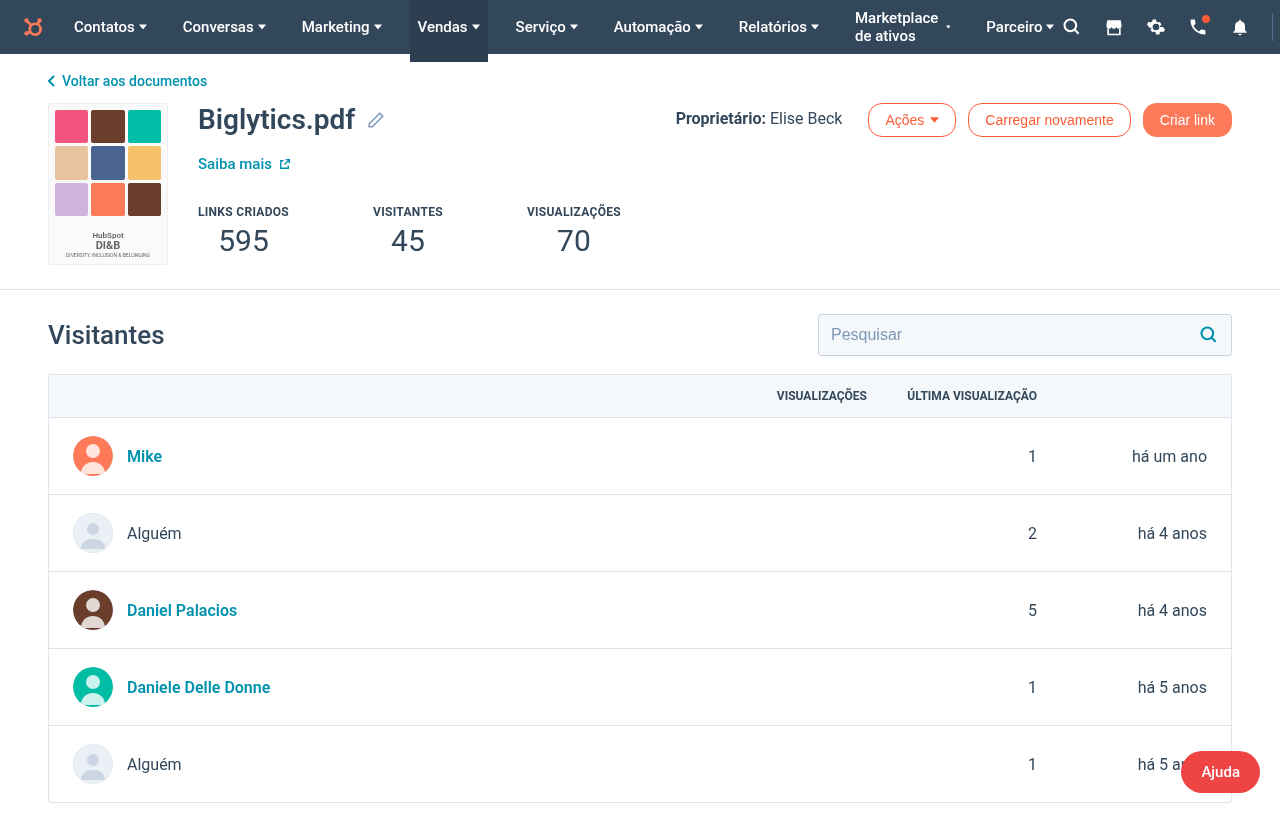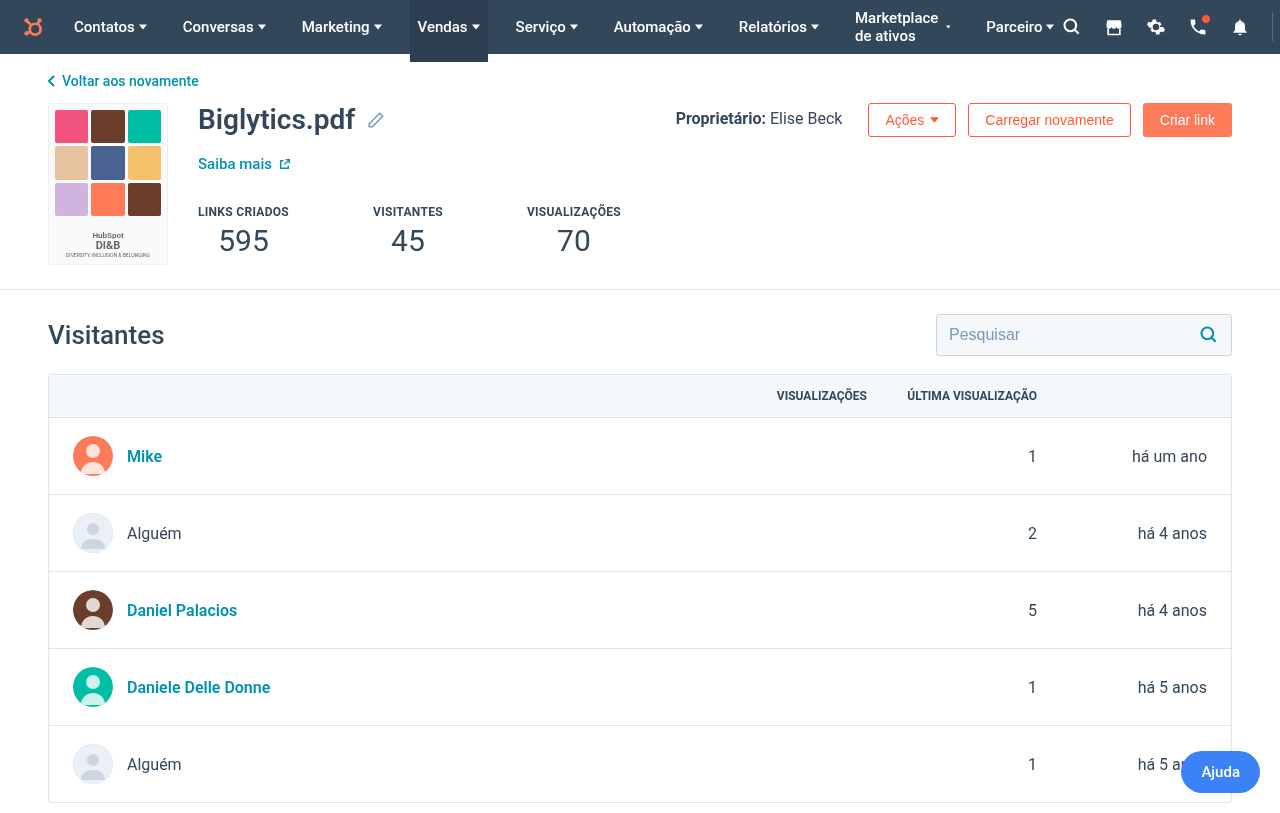--- a/index.html
+++ b/index.html
@@ -41,49 +41,49 @@
 .learn-link { color: #0091ae; font-size: 15px; font-weight: 500; cursor: pointer; display:inline-flex; align-items:center; gap:6px;}
 .stats-row { display: flex; gap: 84px; margin-top: 32px; }
 .stat { text-align: center; }
 .stat-label { font-size: 12px; font-weight: 700; color: #33475b; letter-spacing: 0.3px; }
 .stat-value { font-size: 30px; font-weight: 400; color: #33475b; margin-top: 4px; }
 
 .header-right { display: flex; align-items: flex-start; gap: 12px; }
 .owner-block { margin-right: 14px; padding-top:6px;}
 .owner-label { font-weight: 700; font-size: 16px; }
 .owner-name { font-size: 16px; color: #33475b; }
-.btn { padding: 8px 16px; font-size: 14px; border-radius: 3px; cursor: pointer; font-weight:500; border:1px solid transparent; display:inline-flex; align-items:center; gap:6px;}
+.btn { padding: 8px 16px; font-size: 14px; border-radius: 14px; cursor: pointer; font-weight:500; border:1px solid transparent; display:inline-flex; align-items:center; gap:6px;}
 .btn-outline-orange { background:#fff; color:#ff5c35; border-color:#ff5c35; }
 .btn-orange { background:#ff7a59; color:#fff; }
 
 .hr { border:none; border-top:1px solid #dfe3eb; }
 
 
 .visitors-section { padding: 24px 48px 40px; }
 .visitors-header { display: flex; justify-content: space-between; align-items: center; margin-bottom: 18px; }
 .visitors-title { font-size: 26px; font-weight: 500; color: #33475b; }
-.search-box { width: 296px; height: 42px; border: 1px solid #cbd6e2; border-radius: 3px; display: flex; align-items: center; padding: 0 12px; background:#f5f8fa;}
+.search-box { width: 414px; height: 42px; border: 1px solid #cbd6e2; border-radius: 3px; display: flex; align-items: center; padding: 0 12px; background:#f5f8fa;}
 .search-input { flex: 1; border: none; outline: none; font-size: 16px; color: #33475b; background:transparent;}
 .search-input::placeholder { color:#7c98b6; }
 .search-icon { color: #0091ae; }
 
 .vis-table { border: 1px solid #dfe3eb; border-radius: 3px; overflow: hidden; }
 .vis-head { display: grid; grid-template-columns: 1fr 170px 170px; background: #f5f8fa; border-bottom: 1px solid #dfe3eb; padding: 14px 24px; }
 .vis-head-cell { font-size: 12px; font-weight: 700; color: #33475b; }
 .vis-head-cell.right { text-align: right; }
 .vis-row { display: grid; grid-template-columns: 1fr 170px 170px; padding: 18px 24px; border-bottom: 1px solid #dfe3eb; align-items: center; }
 .vis-row:last-child { border-bottom: none; }
 .vis-name-cell { display: flex; align-items: center; gap: 14px; }
 .vis-avatar { width: 40px; height: 40px; border-radius: 50%; background: #cbd6e2; display:flex; align-items:center; justify-content:center; overflow:hidden;}
 .vis-name { font-size: 16px; font-weight: 600; }
 .vis-name.link { color: #0091ae; cursor:pointer;}
 .vis-name.plain { color: #33475b; font-weight: 400; }
 .vis-cell { font-size: 16px; color: #33475b; text-align: right; }
 
-.help-fab { position: fixed; bottom: 20px; right: 20px; background: #3b82f6; color: #fff; padding: 12px 20px; border-radius: 24px; font-size: 15px; font-weight:500; cursor:pointer;}
+.help-fab { position: fixed; bottom: 20px; right: 20px; background: #ef4444; color: #fff; padding: 12px 20px; border-radius: 24px; font-size: 15px; font-weight:500; cursor:pointer;}
 
 svg { display:block; }
 </style>
 </head>
 <body>
 
 <div class="topnav">
   <div class="logo">
     <svg width="26" height="26" viewBox="0 0 24 24">
         <circle cx="6" cy="6" r="2" fill="#ff7a59"></circle>
@@ -183,21 +183,21 @@
     <div class="divider-v"></div>
 
   </div>
 </div>
 
 <div class="back-row">
   <a class="back-link">
     <svg width="8" height="12" viewBox="0 0 8 12" fill="none" stroke="#0091ae" stroke-width="2">
         <path d="M6 1L1 6l5 5"></path>
       </svg>
-    <span>Voltar aos novamente</span>
+    <span>Voltar aos documentos</span>
   </a>
 </div>
 
 <div class="header-section">
   <div class="thumb">
     <div class="thumb-grid">
       <div class="thumb-cell" style="background:#f2547d"></div>
         <div class="thumb-cell" style="background:#6a3e2a"></div>
         <div class="thumb-cell" style="background:#00bda5"></div>
       <div class="thumb-cell" style="background:#e8c3a0"></div>

